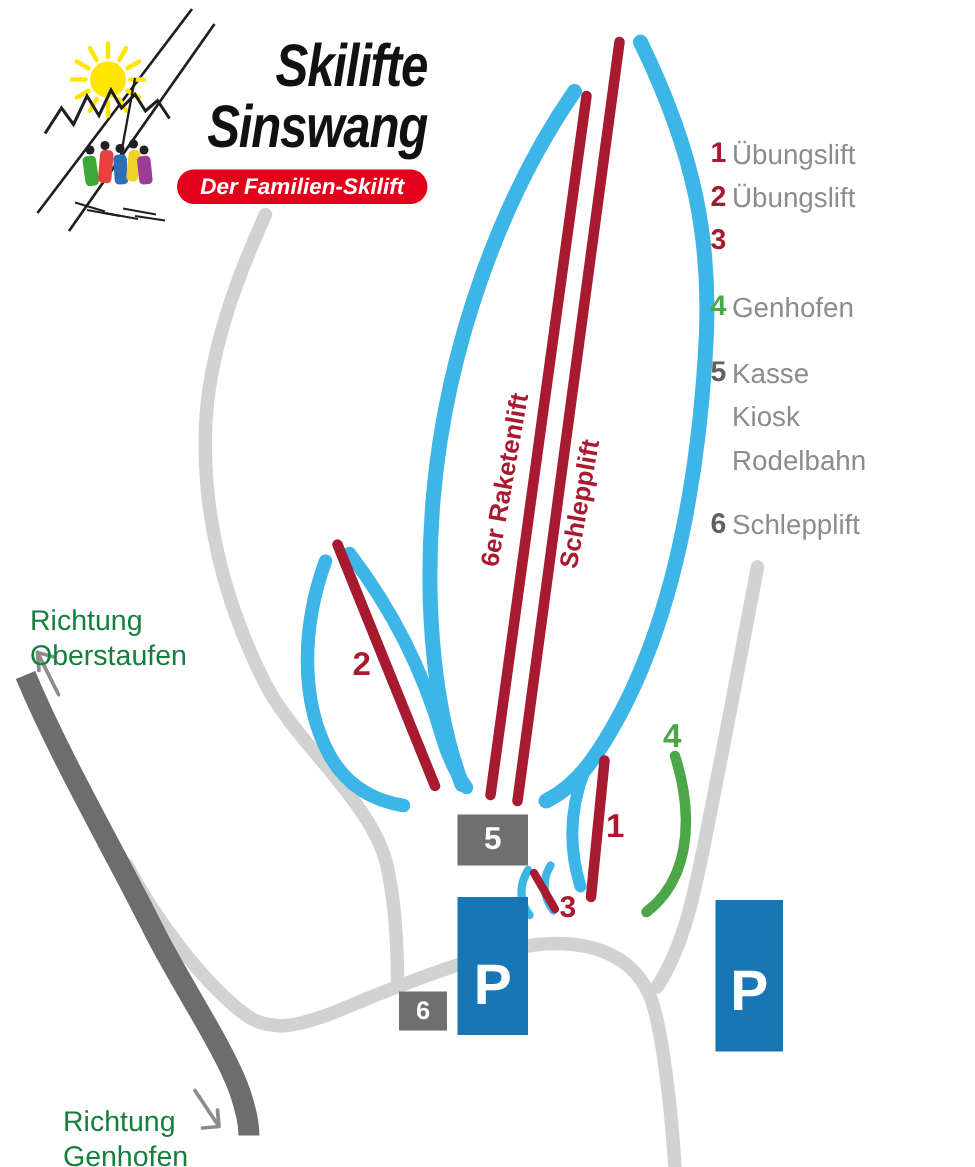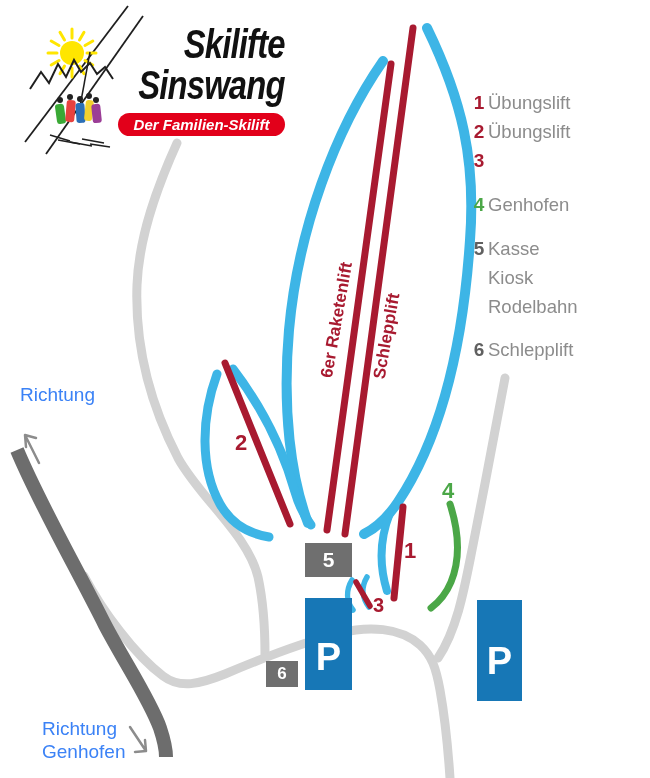--- a/index.html
+++ b/index.html
@@ -39,21 +39,21 @@
   .gray-box{
     position:absolute;background:#6f6f6f;color:#fff;font-weight:bold;
     display:flex;align-items:center;justify-content:center;
   }
   .pbox{
     position:absolute;background:#1777b6;color:#fff;font-weight:bold;
     display:flex;justify-content:center;align-items:flex-start;font-size:38px;
   }
   .pbox span{display:block;}
   .dir-label{
-    position:absolute;color:#3b82f6;font-size:19px;line-height:23px;white-space:nowrap;
+    position:absolute;color:#15803d;font-size:19px;line-height:23px;white-space:nowrap;margin-top:20px;
   }
 </style>
 </head>
 <body>
 
 <div id="stage">
 
   <svg id="map-svg" width="650" height="778" viewBox="0 0 650 778">
 
     <path d="M 177 143 C 158 185 139 235 137 285 C 135 340 148 400 178 458 C 200 498 248 535 258 577 C 263 600 265 630 265 655" fill="none" stroke="#d2d2d2" stroke-width="9" stroke-linecap="round"></path>
@@ -175,19 +175,20 @@
 
   <div class="pbox" style="left:305px;top:598px;width:47px;height:92px">
     <span style="margin-top:38px">P</span>
   </div>
   <div class="pbox" style="left:477px;top:600px;width:45px;height:101px">
     <span style="margin-top:40px">P</span>
   </div>
 
   <div class="dir-label" style="left:20px;top:383px">
     <div>Richtung</div>
+    <div>Oberstaufen</div>
   </div>
   <div class="dir-label" style="left:42px;top:717px">
     <div>Richtung</div>
     <div>Genhofen</div>
   </div>
 
 </div>
 
 </body></html>

